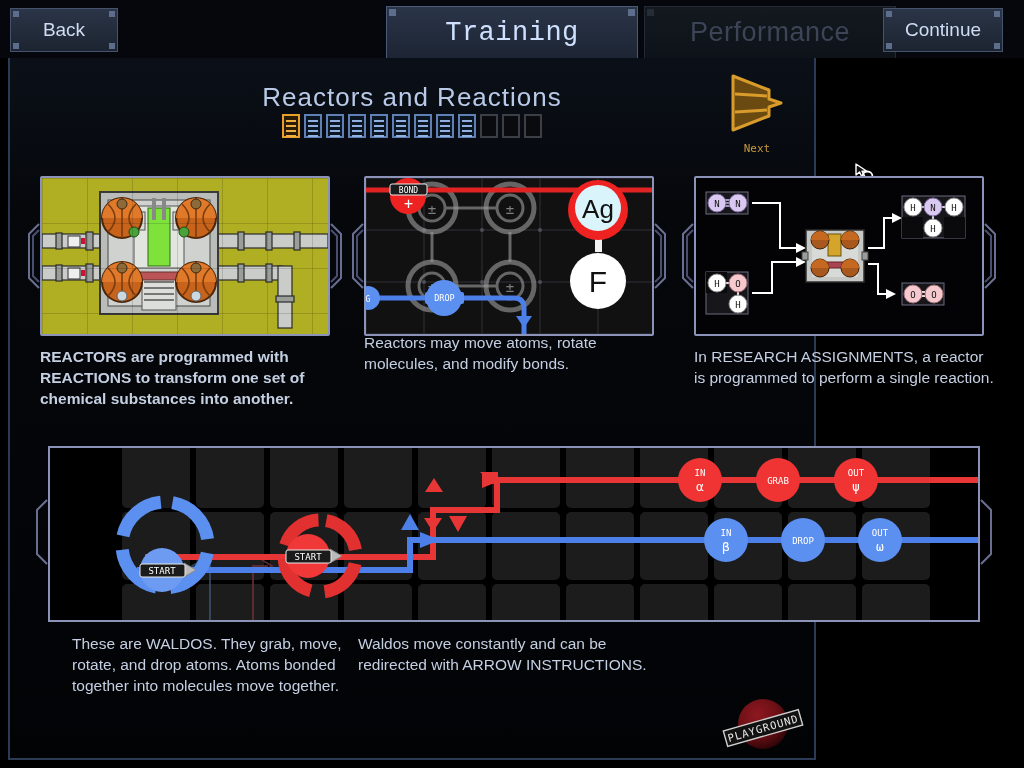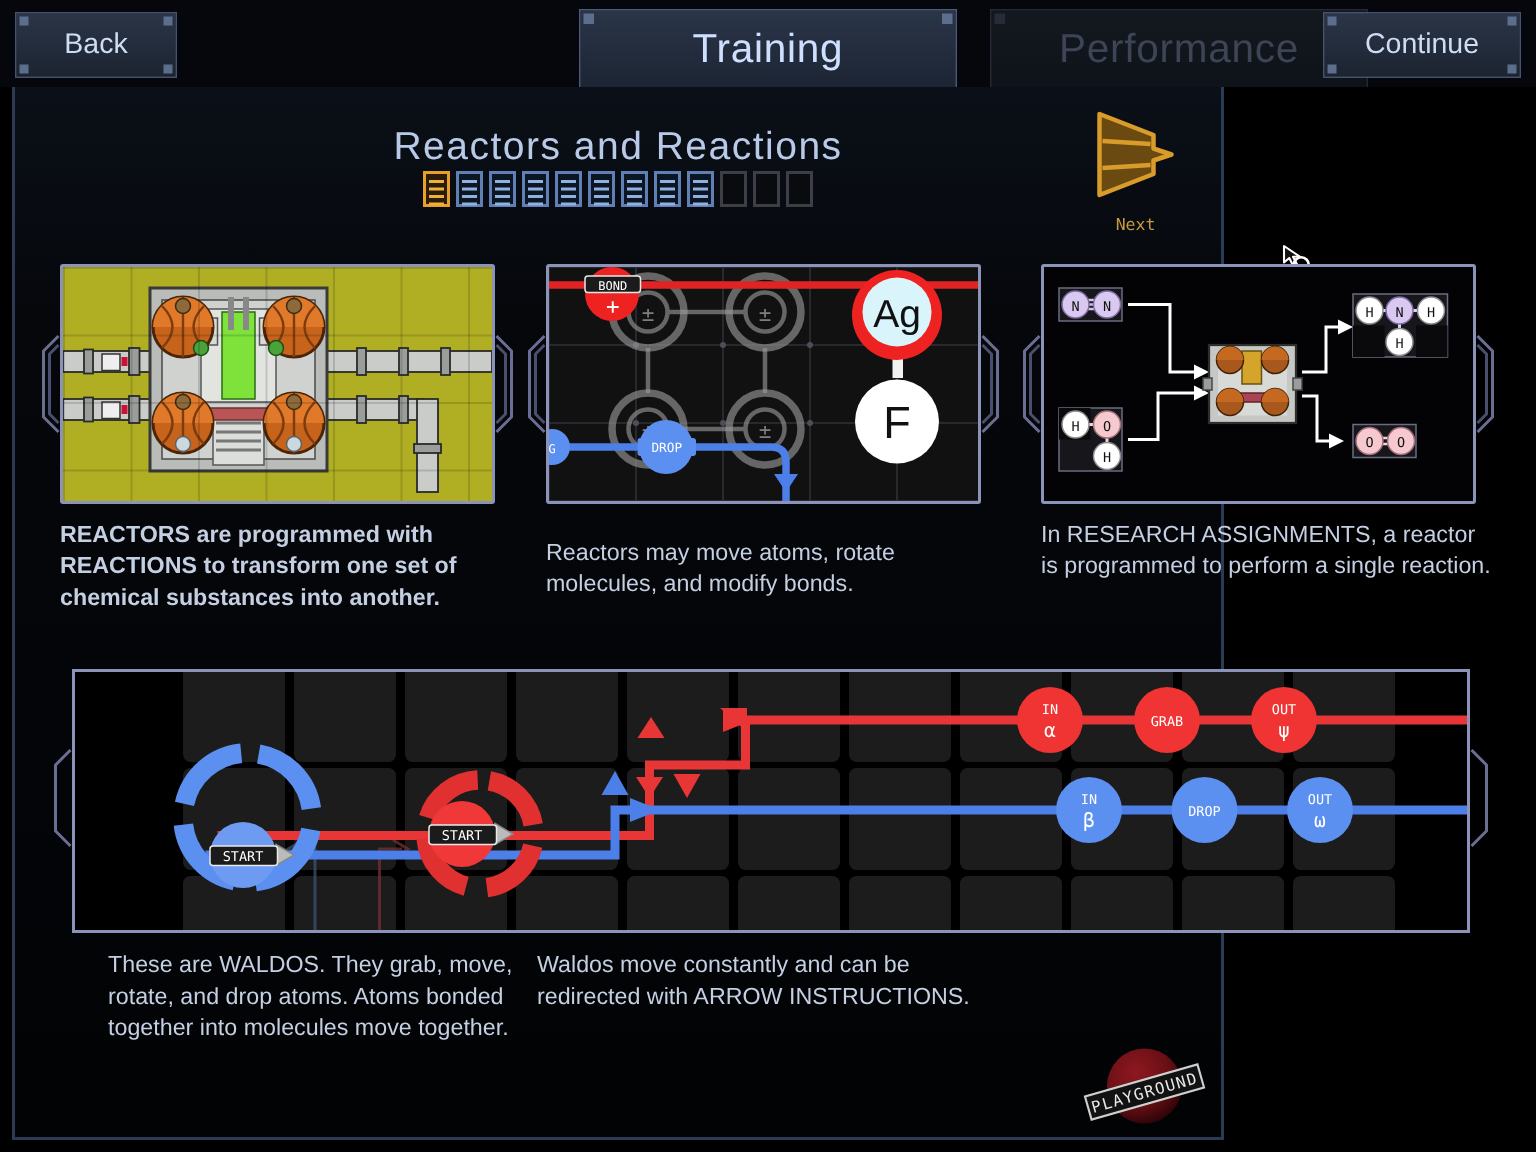--- a/index.html
+++ b/index.html
@@ -32,20 +32,21 @@
   .tab.big { height: 52px; font-size: 27px; }
   .tab.inactive {
     background: linear-gradient(180deg,#14181f 0%, #0e1219 100%);
     border-color: #232a36; color: #3c4455;
   }
   .tab.active {
     background: linear-gradient(180deg,#2a3548 0%, #1d2534 100%);
     border-color: #4a5códigos;
     border-color: #4a5a78;
     color: #cfe0ff;
+    font-family: Liberation Mono, monospace;
   }
   .tab-corner {
     position: absolute; width: 7px; height: 7px;
     background: #5d6e8c;
   }
   .tc-tl { left: 2px; top: 2px; }
   .tc-tr { right: 2px; top: 2px; }
 
   .btnbox {
     position: absolute; top: 8px; height: 44px;
@@ -143,27 +144,27 @@
       <span>Back</span>
     </div>
 
 
     <div class="tab big active" style="left:386px;width:252px;">
       <span class="tab-corner tc-tl"></span>
         <span class="tab-corner tc-tr"></span>
       <span>Training</span>
     </div>
 
-    <div class="tab big inactive" style="left:644px;width:252px;margin-left:16px;">
+    <div class="tab big inactive" style="left:644px;width:252px;">
       <span class="tab-corner tc-tl" style="background:#262c36"></span>
       <span class="tab-corner tc-tr" style="background:#262c36"></span>
       <span>Performance</span>
     </div>
 
-    <div class="btnbox" style="right:10px;width:132px;">
+    <div class="btnbox" style="right:21px;width:120px;">
       <span class="bc bc-tl"></span>
         <span class="bc bc-tr"></span>
       <span class="bc bc-bl"></span>
         <span class="bc bc-br"></span>
       <span>Continue</span>
     </div>
   </div>
 
   <div id="body">
 
@@ -403,21 +404,21 @@
           <circle cx="232" cy="32" r="30" fill="#ef2222"></circle>
           <circle cx="232" cy="30" r="23" fill="#d9f4fb"></circle>
           <text x="232" y="40" font-family="Liberation Sans, sans-serif" font-size="26" fill="#111" text-anchor="middle">Ag</text>
 
           <circle cx="232" cy="103" r="28" fill="#ffffff"></circle>
           <text x="232" y="114" font-family="Liberation Sans, sans-serif" font-size="30" fill="#111" text-anchor="middle">F</text>
         </svg>
       </div>
     </div>
 
-    <div class="cap" style="left:354px; top:300px; width:300px;">Reactors may move atoms, rotate molecules, and modify bonds.</div>
+    <div class="cap" style="left:354px; top:274px; width:300px;">Reactors may move atoms, rotate molecules, and modify bonds.</div>
 
     <div class="panel-wrap" style="left:684px; top:118px; width:290px; height:160px;">
       <svg class="brk" style="left:-14px; top:44px;" viewBox="0 0 14 72">
         <path d="M13 4 L3 14 L3 58 L13 68" fill="none" stroke="#6a6f92" stroke-width="2"></path>
         <path d="M13 10 L7 16 L7 56 L13 62" fill="none" stroke="#4a4f70" stroke-width="2"></path>
       </svg>
       <svg class="brk" style="right:-14px; top:44px;" viewBox="0 0 14 72">
         <path d="M1 4 L11 14 L11 58 L1 68" fill="none" stroke="#6a6f92" stroke-width="2"></path>
         <path d="M1 10 L7 16 L7 56 L1 62" fill="none" stroke="#4a4f70" stroke-width="2"></path>
       </svg>

